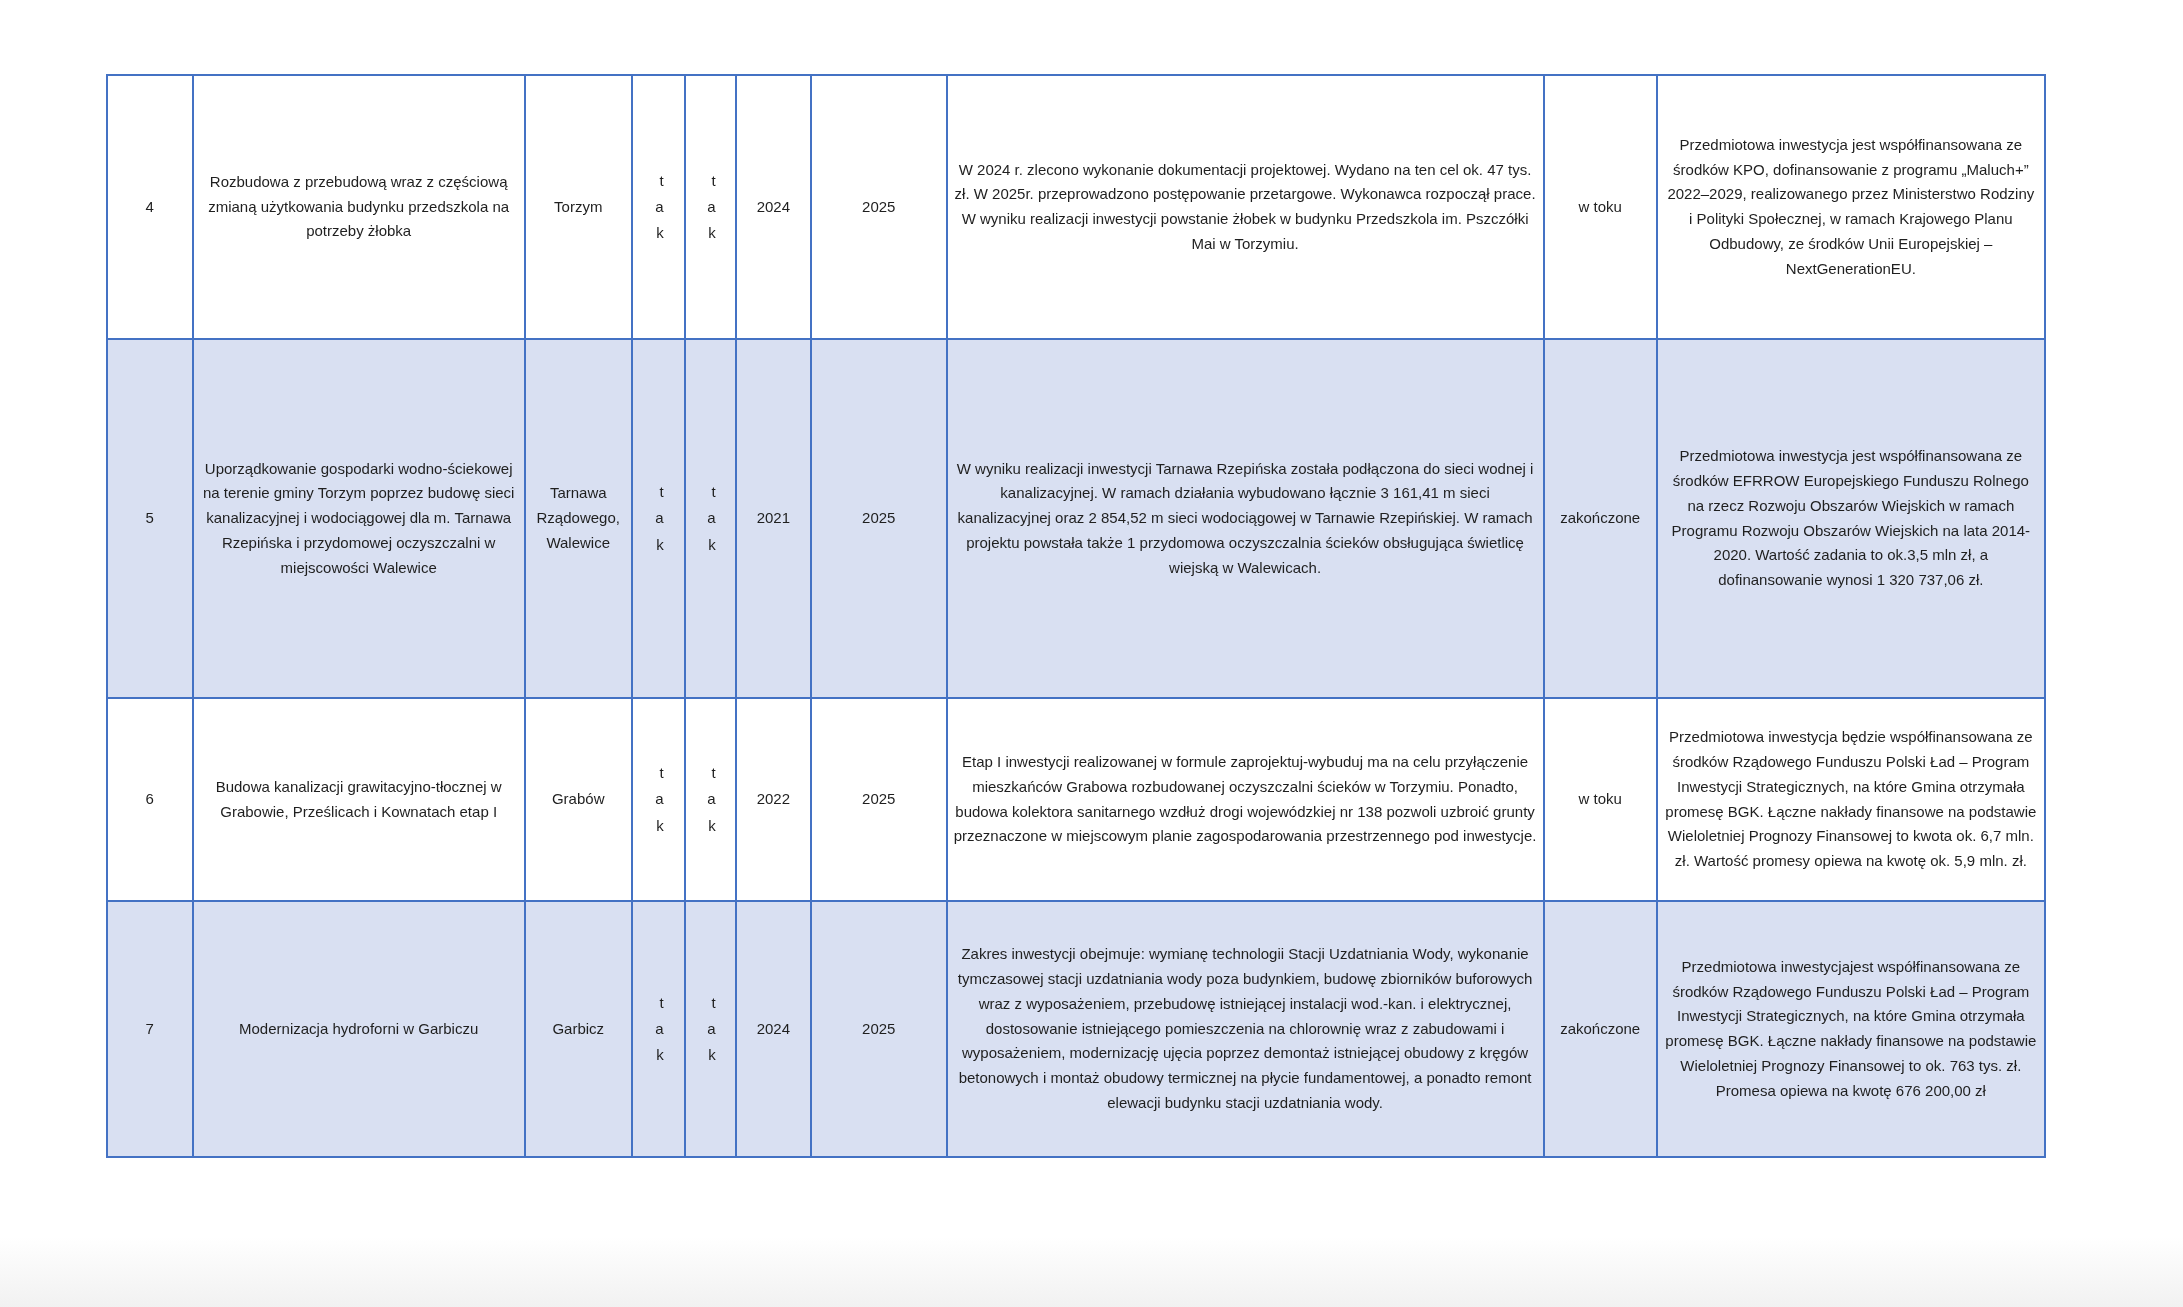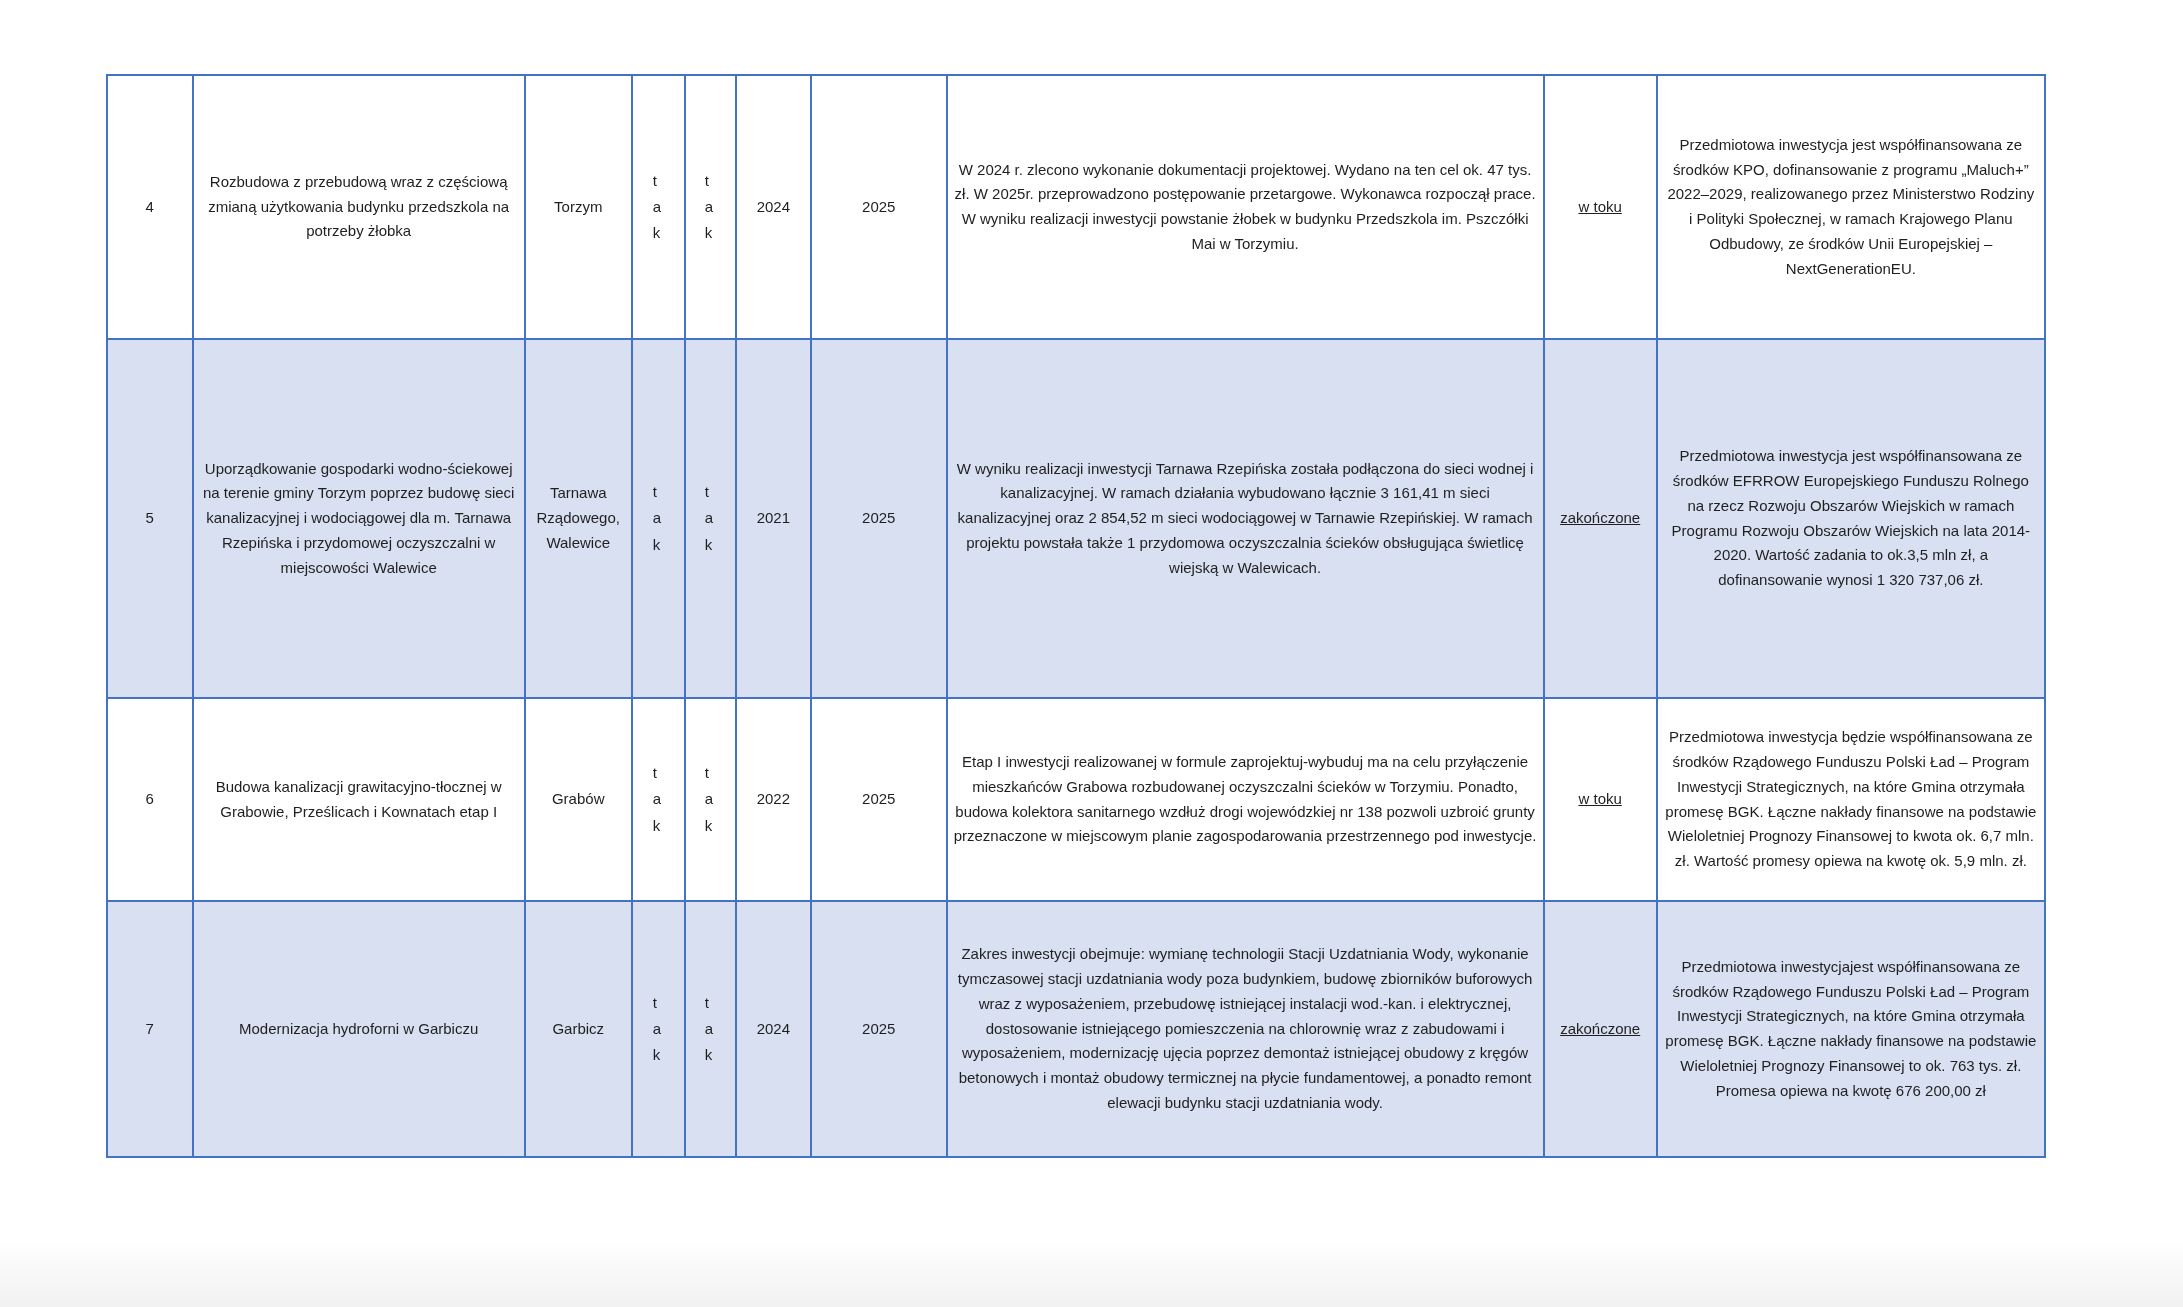--- a/index.html
+++ b/index.html
@@ -44,28 +44,28 @@
   table.inv tr:nth-child(3){height:203px;}
   table.inv tr:nth-child(4){height:256px;}
   .c-no{width:84px;}
   .c-name{width:326px;}
   .c-loc{width:105px;}
   .c-flag1{width:52px;}
   .c-flag2{width:50px;}
   .c-year1{width:74px;}
   .c-year2{width:133px;}
   .c-desc{width:586px;}
-  .c-status{width:111px;text-decoration:underline;}
+  .c-status{width:111px;}
   .c-fund{width:381px;}
   .vtext{
     display:inline-block;
     width:11px;
     word-break:break-all;
     line-height:1.75;
-    text-align:left;
+    text-align:right;
   }
 </style>
 </head>
 <body>
 
 <table class="inv">
   <tbody>
     <tr>
       <td class="c-no">4</td>
       <td class="c-name">Rozbudowa z przebudową wraz z częściową zmianą użytkowania budynku przedszkola na potrzeby żłobka</td>

